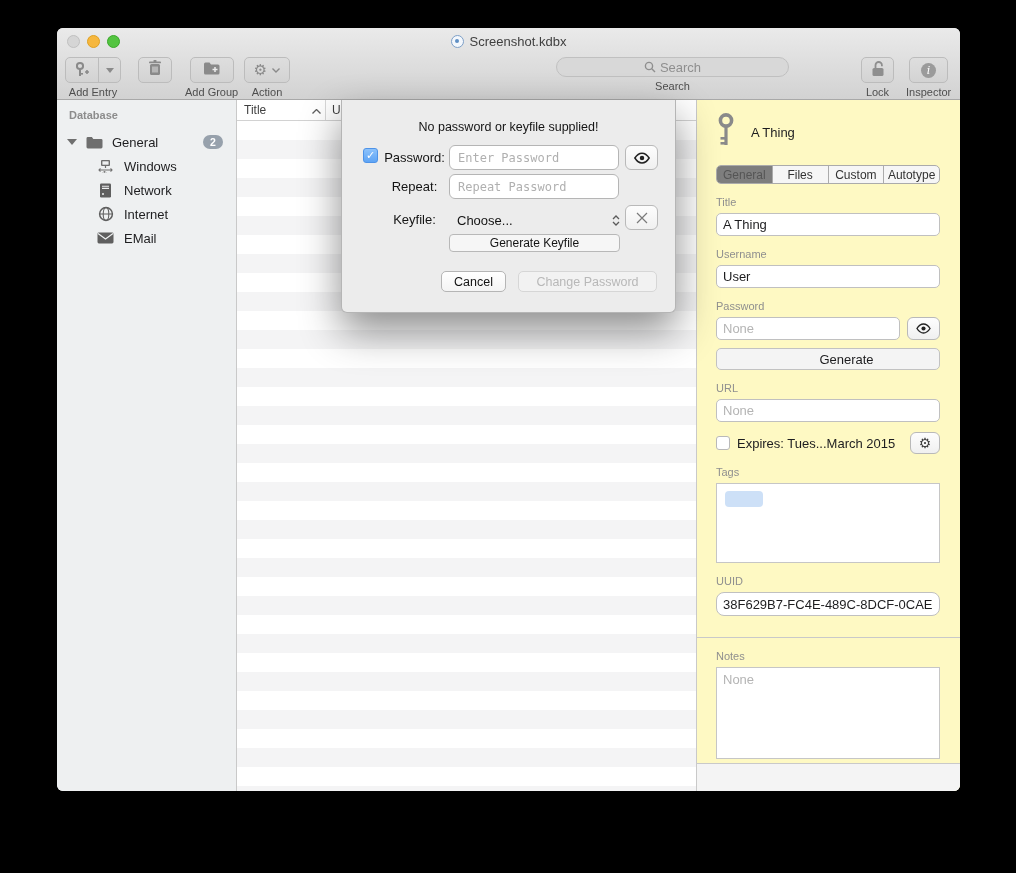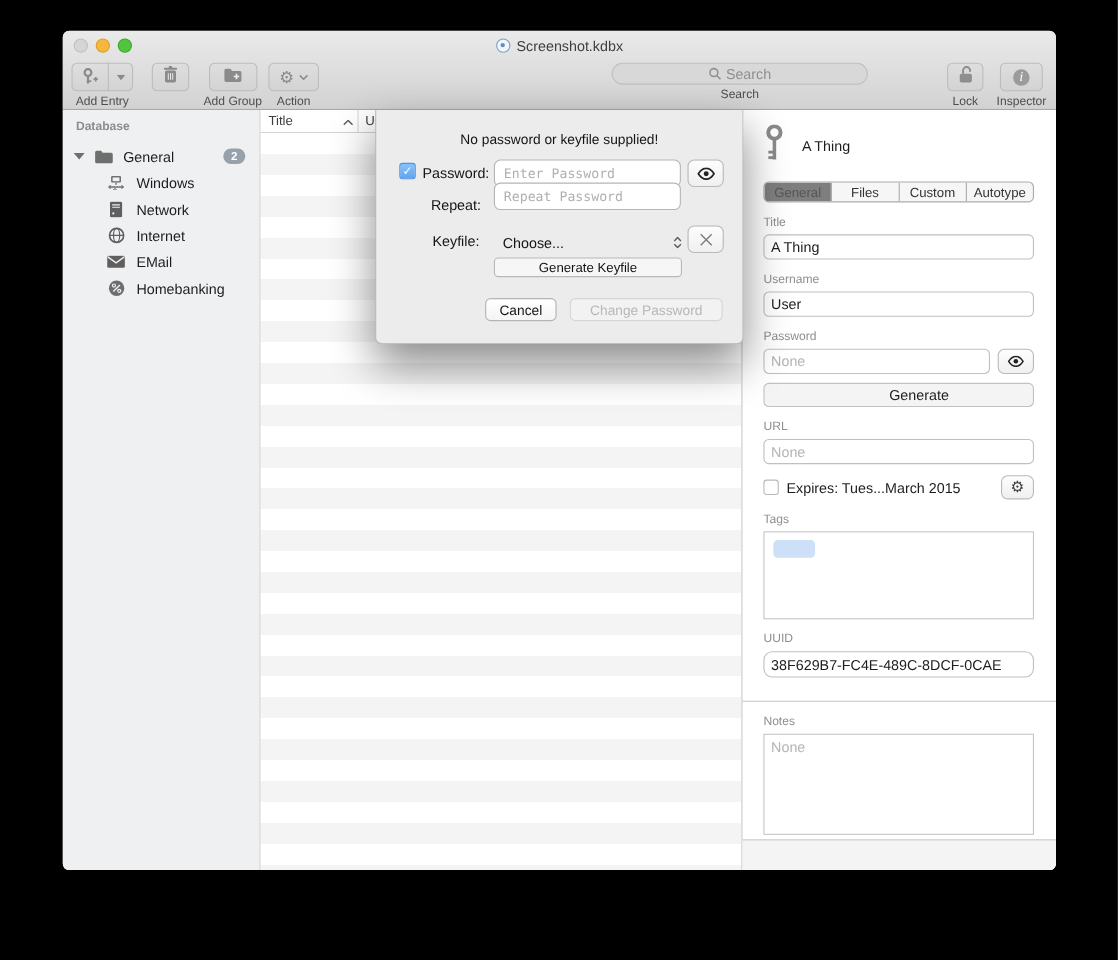--- a/index.html
+++ b/index.html
@@ -65,21 +65,21 @@
   .list-header { height:21px; background:#fff; border-bottom:1px solid #d2d2d2;
     display:flex; font-size:12px; color:#3f3f3f; }
   .col-title { width:89px; border-right:1px solid #d8d8d8; display:flex; align-items:center;
     padding-left:7px; }
   .col-title .sort { margin-left:auto; margin-right:4px; color:#5e5e5e; }
   .col-user { padding-left:6px; display:flex; align-items:center; }
   .list-rows { position:absolute; top:21px; left:0; right:0; bottom:0;
     background:repeating-linear-gradient(to bottom, #ffffff 0 19px, #f4f4f5 19px 38px); }
 
   
-  .inspector { position:absolute; right:0; top:0; bottom:0; width:286px; background:#ffffff;
+  .inspector { position:absolute; right:0; top:0; bottom:0; width:264px; background:#fef9c3;
     border-left:1px solid #c9c9c9; padding:0 20px 0 19px; font-size:13px; }
   .entry-head { margin-top:13px; display:flex; align-items:center; gap:15px; color:#1d1d1f; }
   .seg-ctrl { margin-top:13px; display:flex; height:19px; border:1px solid #ababab; border-radius:5px;
     overflow:hidden; background:#f6f6f6; font-size:12px; }
   .seg-ctrl .seg { flex:1; display:flex; align-items:center; justify-content:center; color:#333;
     border-right:1px solid #ababab; }
   .seg-ctrl .seg:last-child { border-right:none; }
   .seg-ctrl .seg.sel { background:#7e7e7e; color:#555; }
   .fld-label { margin-top:12px; margin-bottom:5px; font-size:11px; color:#8f8f8f; }
   .tfield { width:100%; height:23px; background:#fff; border:1px solid #c0c0c0; border-radius:5px;
@@ -296,31 +296,20 @@
       <div class="sb-row sb-child">
         <span class="sb-icon">
           <svg width="17" height="12" viewBox="0 0 17 12">
             <rect x="0.5" y="0.5" width="16" height="11" rx="1.4" fill="#5f5f5f"></rect>
             <path d="M1 1.5 L8.5 7 L16 1.5" fill="none" stroke="#eef0f1" stroke-width="1.2"></path>
           </svg>
         </span>
         <span class="sb-label">EMail</span>
       </div>
 
-      <div class="sb-row sb-child">
-        <span class="sb-icon">
-          <svg width="16" height="16" viewBox="0 0 16 16">
-            <circle cx="8" cy="8" r="7" fill="#6e6e6e"></circle>
-            <path d="M5 11 L11 5" stroke="#eef0f1" stroke-width="1.3"></path>
-            <circle cx="5.6" cy="5.6" r="1.4" fill="none" stroke="#eef0f1" stroke-width="1.1"></circle>
-            <circle cx="10.4" cy="10.4" r="1.4" fill="none" stroke="#eef0f1" stroke-width="1.1"></circle>
-          </svg>
-        </span>
-        <span class="sb-label">Homebanking</span>
-      </div>
     </div>
 
     <div class="list">
       <div class="list-header">
         <div class="col-title">
           <span>Title</span>
           <span class="sort">
             <svg width="9" height="5" viewBox="0 0 9 5">
                 <path d="M0.5 4.5 L4.5 0.5 L8.5 4.5" fill="none" stroke="#5e5e5e" stroke-width="1.3"></path>
               </svg>
@@ -406,21 +395,21 @@
     <span class="sh-label" style="left:38px; top:50px;">Password:</span>
     <input class="sh-field" style="top: 45px;" placeholder="Enter Password">
     <button class="sh-sq sq-btn" style="top:45px;">
       <svg width="18" height="12" viewBox="0 0 24 16">
         <path d="M12 1.5 C6.5 1.5 2.5 8 2.5 8 C2.5 8 6.5 14.5 12 14.5 C17.5 14.5 21.5 8 21.5 8 C21.5 8 17.5 1.5 12 1.5 Z" fill="none" stroke="#222" stroke-width="2"></path>
         <circle cx="12" cy="8" r="3" fill="#222"></circle>
       </svg>
     </button>
 
     <span class="sh-label" style="left:38px; top:79px;">Repeat:</span>
-    <input class="sh-field" style="top: 66px; padding-left: 8px;" placeholder="Repeat Password">
+    <input class="sh-field" style="top: 74px; padding-left: 8px;" placeholder="Repeat Password">
 
     <span class="sh-label" style="left:38px; top:112px;">Keyfile:</span>
     <div class="popup-row">
       <span>Choose...</span>
       <span class="stepper">
         <svg width="8" height="5" viewBox="0 0 8 5">
             <path d="M1 4 L4 1 L7 4" fill="none" stroke="#5a5a5a" stroke-width="1.3"></path>
           </svg>
         <svg width="8" height="5" viewBox="0 0 8 5">
             <path d="M1 1 L4 4 L7 1" fill="none" stroke="#5a5a5a" stroke-width="1.3"></path>

